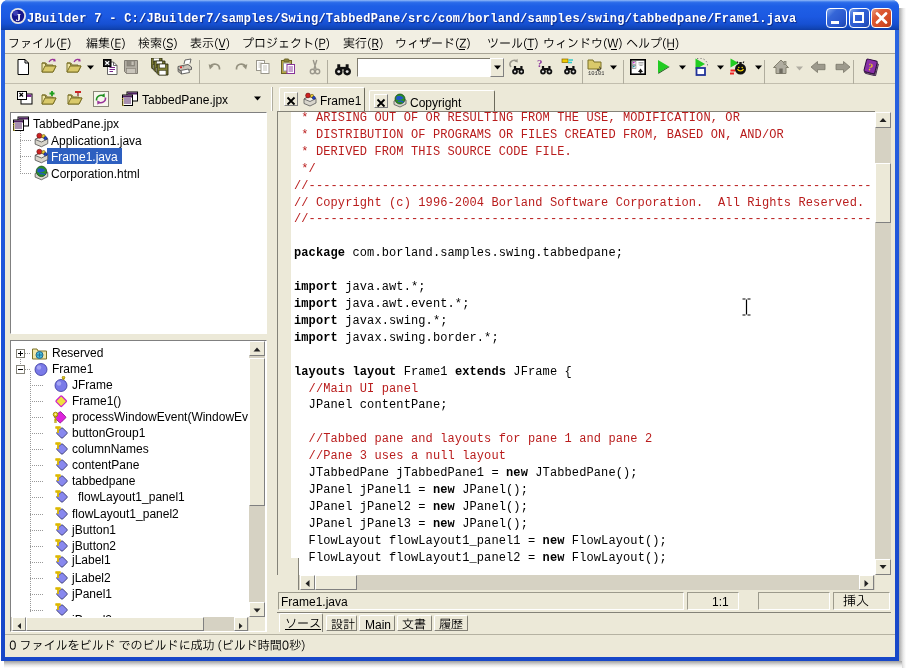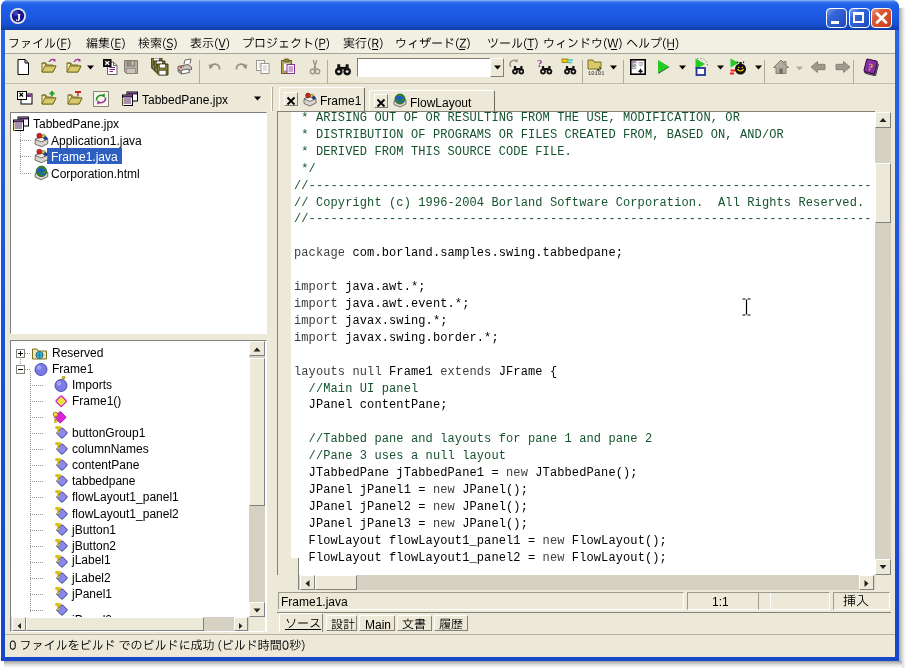--- a/index.html
+++ b/index.html
@@ -15,37 +15,38 @@
 
 #tb1{position:absolute;left:0;top:25px;width:890px;height:29px;background:#ece9d8;border-bottom:1px solid #c2beae}
 #row2{position:absolute;left:0;top:55px;width:890px;height:27px;background:#ece9d8}
 
 .sunk{border-top:1px solid #808080;border-left:1px solid #808080;border-right:1px solid #fff;border-bottom:1px solid #fff;background:#fff}
 #ptree{position:absolute;left:5px;top:82px;width:257px;height:222px;overflow:hidden}
 #stree{position:absolute;left:5px;top:310px;width:257px;height:292px;overflow:hidden}
 #editor{position:absolute;left:272px;top:81px;width:618px;height:551px}
 .t12{font-size:12px;color:#000;white-space:nowrap}
 pre.code{position:absolute;font:12px "Liberation Mono",monospace;letter-spacing:0.11px;line-height:16.9px;color:#000}
-pre.code b{font-weight:normal;color:#404040}
-pre.code .c{color:#14532d}
+pre.code b{font-weight:bold;color:#000000}
+pre.code .c{color:#b91c1c}
 .scroll-track{background:#d6d2c3}
 .sbtn{background:#ece9d8;border-top:1px solid #fff;border-left:1px solid #fff;border-right:1px solid #808080;border-bottom:1px solid #808080;position:absolute}
 .thumb{background:#ece9d8;border-top:1px solid #fff;border-left:1px solid #fff;border-right:1px solid #808080;border-bottom:1px solid #808080;position:absolute}
 .cell{border-top:1px solid #9c9a8c;border-left:1px solid #9c9a8c;border-right:1px solid #fff;border-bottom:1px solid #fff}
 </style></head><body>
 <div id="shadowR"></div>
 <div id="shadowB"></div>
 <div id="win">
   <div id="title">
     <svg class="abs" style="left:9px;top:8px" width="16" height="16" viewBox="0 0 16 16">
         <circle cx="8" cy="8" r="8" fill="#e6e6e6"></circle>
         <circle cx="8" cy="8" r="6.2" fill="#16168c"></circle>
         <circle cx="5.8" cy="5.2" r="2.6" fill="#4444bc" opacity="0.85"></circle>
         <text x="8.2" y="12.5" font-size="11" font-weight="bold" fill="#fff" text-anchor="middle" font-family="Liberation Serif">J</text>
       </svg>
+    <div class="txt">JBuilder 7 - C:/JBuilder7/samples/Swing/TabbedPane/src/com/borland/samples/swing/tabbedpane/Frame1.java</div>
     <div class="tbtn" style="left:825px;background:linear-gradient(135deg,#7da5ef 0%,#3566d8 30%,#2a57cc 70%,#1e46ac 100%)">
         <div class="abs" style="left:4px;top:12px;width:8px;height:3px;background:#fff"></div>
       </div>
     <div class="tbtn" style="left:848px;background:linear-gradient(135deg,#7da5ef 0%,#3566d8 30%,#2a57cc 70%,#1e46ac 100%)">
         <div class="abs" style="left:3px;top:3px;width:11px;height:11px;border:2px solid #fff;border-top-width:3px"></div>
       </div>
     <div class="tbtn" style="left:870px;background:linear-gradient(135deg,#eb9c7e 0%,#dd5a34 30%,#d34a24 70%,#ba3a16 100%)"><svg width="19" height="19" viewBox="0 0 19 19">
           <path d="M5 4.5 L14 13.5 M14 4.5 L5 13.5" stroke="#fff" stroke-width="2.8" stroke-linecap="round"></path>
         </svg></div>
   </div>
@@ -379,21 +380,21 @@
           <path d="M2.5 2.5 L9.5 9.5 M9.5 2.5 L2.5 9.5" stroke="#000" stroke-width="1.8"></path>
         </svg></div>
       <svg class="abs" style="left:386px;top:62px" width="18" height="18" viewBox="0 0 18 18">
         <g transform="scale(1.0)">
           <path d="M3 9 L9 6 L15 8 L15 12 L9 15 L3 12.5 Z" fill="#d8d5cc" stroke="#555" stroke-width="0.8"></path>
           <circle cx="9" cy="7" r="5" fill="#2a8f2a" stroke="#114411" stroke-width="0.7"></circle>
           <path d="M5.5 4.5 C8 3.5 11 4 12.5 6 C11 8 7 8.5 5 7.5 Z" fill="#2255cc"></path>
           <path d="M7 9.5 C9 9 11.5 9.5 12.5 10.5" stroke="#2255cc" stroke-width="1.2" fill="none"></path>
         </g>
       </svg>
-      <div class="abs t12" style="left:405px;top:66px">FlowLayout</div>
+      <div class="abs t12" style="left:405px;top:66px">Copyright</div>
       <div class="abs" style="left:266px;top:57px;width:2px;height:24px;border-left:1px solid #fff;border-right:1px solid #b0ad9e"></div>
     <div id="ptree" class="sunk">
       <div class="abs" style="left:9px;top:18px;width:1px;height:42px;background-image:repeating-linear-gradient(180deg,#999 0 1px,transparent 1px 2px)"></div>
         <div class="abs" style="left:9px;top:27px;width:12px;height:1px;background-image:repeating-linear-gradient(90deg,#999 0 1px,transparent 1px 2px)"></div>
         <div class="abs" style="left:9px;top:43px;width:12px;height:1px;background-image:repeating-linear-gradient(90deg,#999 0 1px,transparent 1px 2px)"></div>
         <div class="abs" style="left:9px;top:60px;width:12px;height:1px;background-image:repeating-linear-gradient(90deg,#999 0 1px,transparent 1px 2px)"></div>
         <svg class="abs" style="left:1px;top:2px" width="18" height="18" viewBox="0 0 18 18">
           <g transform="scale(1.0)">
             <rect x="6" y="2" width="10.5" height="9" fill="#fff" stroke="#000"></rect>
             <rect x="6.5" y="2.5" width="9.5" height="2" fill="#4e2060"></rect>
@@ -459,33 +460,34 @@
           <circle cx="6" cy="7.5" r="2.2" fill="#aaaaf5" opacity="0.9"></circle>
         </svg>
         <div class="abs t12" style="left:41px;top:21px">Frame1</div>
         <div class="abs" style="left:19px;top:44px;width:14px;height:1px;background-image:repeating-linear-gradient(90deg,#999 0 1px,transparent 1px 2px)"></div>
         <svg class="abs" style="left:42px;top:35px" width="16" height="17" viewBox="0 0 16 17">
           <circle cx="8" cy="9.5" r="6" fill="#7a7ae8" stroke="#333399" stroke-width="0.8"></circle>
           <circle cx="6" cy="7.5" r="2.2" fill="#aaaaf5" opacity="0.9"></circle>
           <path d="M10.5 1 L10.5 4 M9.3 2 L11.7 2" stroke="#b8a000" stroke-width="1.6"></path>
           <circle cx="10.5" cy="1.5" r="1.3" fill="#e8cc22" stroke="#8a7a00" stroke-width="0.7"></circle>
         </svg>
-        <div class="abs t12" style="left:61px;top:37px">Imports</div>
+        <div class="abs t12" style="left:61px;top:37px">JFrame</div>
         <div class="abs" style="left:19px;top:60px;width:14px;height:1px;background-image:repeating-linear-gradient(90deg,#999 0 1px,transparent 1px 2px)"></div>
         <svg class="abs" style="left:42px;top:52px" width="16" height="16" viewBox="0 0 16 16">
           <rect x="4.2" y="4.2" width="8" height="8" rx="1" transform="rotate(45 8.2 8.2)" fill="#f0e040" stroke="#cc22cc" stroke-width="1.2"></rect>
         </svg>
         <div class="abs t12" style="left:61px;top:53px">Frame1()</div>
         <div class="abs" style="left:19px;top:76px;width:14px;height:1px;background-image:repeating-linear-gradient(90deg,#999 0 1px,transparent 1px 2px)"></div>
         <svg class="abs" style="left:40px;top:67px" width="17" height="17" viewBox="0 0 17 17">
           <rect x="5" y="5" width="8.5" height="8.5" rx="1" transform="rotate(45 9.2 9.2)" fill="#dd22dd" stroke="#881188" stroke-width="0.8"></rect>
           <path d="M4.5 8 L4.5 13 M3.2 12 L5.8 12 M3.2 14 L5.8 14" stroke="#b8a000" stroke-width="1.4"></path>
           <circle cx="4.5" cy="6.5" r="2.3" fill="#e8cc22" stroke="#8a7a00" stroke-width="0.8"></circle>
           <circle cx="4.5" cy="6.3" r="0.8" fill="#fff8cc"></circle>
         </svg>
+        <div class="abs t12" style="left:61px;top:69px">processWindowEvent(WindowEv</div>
         <div class="abs" style="left:19px;top:92px;width:14px;height:1px;background-image:repeating-linear-gradient(90deg,#999 0 1px,transparent 1px 2px)"></div>
         <svg class="abs" style="left:42px;top:83px" width="16" height="16" viewBox="0 0 16 16">
           <rect x="5" y="5" width="8" height="8" rx="1" transform="rotate(45 9 9)" fill="#8888ee" stroke="#333366" stroke-width="0.8"></rect>
           <path d="M2.5 3.5 L7.5 3.5 M5 3.5 L5 9" stroke="#ddb800" stroke-width="1.8"></path>
           <path d="M2.5 3.5 L7.5 3.5" stroke="#ddb800" stroke-width="2.2"></path>
         </svg>
         <div class="abs t12" style="left:61px;top:85px">buttonGroup1</div>
         <div class="abs" style="left:19px;top:108px;width:14px;height:1px;background-image:repeating-linear-gradient(90deg,#999 0 1px,transparent 1px 2px)"></div>
         <svg class="abs" style="left:42px;top:99px" width="16" height="16" viewBox="0 0 16 16">
           <rect x="5" y="5" width="8" height="8" rx="1" transform="rotate(45 9 9)" fill="#8888ee" stroke="#333366" stroke-width="0.8"></rect>
@@ -506,21 +508,21 @@
           <path d="M2.5 3.5 L7.5 3.5 M5 3.5 L5 9" stroke="#ddb800" stroke-width="1.8"></path>
           <path d="M2.5 3.5 L7.5 3.5" stroke="#ddb800" stroke-width="2.2"></path>
         </svg>
         <div class="abs t12" style="left:61px;top:133px">tabbedpane</div>
         <div class="abs" style="left:19px;top:156px;width:14px;height:1px;background-image:repeating-linear-gradient(90deg,#999 0 1px,transparent 1px 2px)"></div>
         <svg class="abs" style="left:42px;top:147px" width="16" height="16" viewBox="0 0 16 16">
           <rect x="5" y="5" width="8" height="8" rx="1" transform="rotate(45 9 9)" fill="#8888ee" stroke="#333366" stroke-width="0.8"></rect>
           <path d="M2.5 3.5 L7.5 3.5 M5 3.5 L5 9" stroke="#ddb800" stroke-width="1.8"></path>
           <path d="M2.5 3.5 L7.5 3.5" stroke="#ddb800" stroke-width="2.2"></path>
         </svg>
-        <div class="abs t12" style="left:61px;top:149px">flowLayout1_panel1</div>
+        <div class="abs t12" style="left:67px;top:149px">flowLayout1_panel1</div>
         <div class="abs" style="left:19px;top:173px;width:14px;height:1px;background-image:repeating-linear-gradient(90deg,#999 0 1px,transparent 1px 2px)"></div>
         <svg class="abs" style="left:42px;top:164px" width="16" height="16" viewBox="0 0 16 16">
           <rect x="5" y="5" width="8" height="8" rx="1" transform="rotate(45 9 9)" fill="#8888ee" stroke="#333366" stroke-width="0.8"></rect>
           <path d="M2.5 3.5 L7.5 3.5 M5 3.5 L5 9" stroke="#ddb800" stroke-width="1.8"></path>
           <path d="M2.5 3.5 L7.5 3.5" stroke="#ddb800" stroke-width="2.2"></path>
         </svg>
         <div class="abs t12" style="left:61px;top:166px">flowLayout1_panel2</div>
         <div class="abs" style="left:19px;top:189px;width:14px;height:1px;background-image:repeating-linear-gradient(90deg,#999 0 1px,transparent 1px 2px)"></div>
         <svg class="abs" style="left:42px;top:180px" width="16" height="16" viewBox="0 0 16 16">
           <rect x="5" y="5" width="8" height="8" rx="1" transform="rotate(45 9 9)" fill="#8888ee" stroke="#333366" stroke-width="0.8"></rect>
@@ -592,21 +594,21 @@
 <span class="c">// Copyright (c) 1996-2004 Borland Software Corporation.  All Rights Reserved.</span>
 <span class="c">//-----------------------------------------------------------------------------</span>
 
 <b>package</b> com.borland.samples.swing.tabbedpane;
 
 <b>import</b> java.awt.*;
 <b>import</b> java.awt.event.*;
 <b>import</b> javax.swing.*;
 <b>import</b> javax.swing.border.*;
 
-<b>layouts</b> <b>null</b> Frame1 <b>extends</b> JFrame {
+<b>layouts</b> <b>layout</b> Frame1 <b>extends</b> JFrame {
 <span class="c">  //Main UI panel</span>
   JPanel contentPane;
 
 <span class="c">  //Tabbed pane and layouts for pane 1 and pane 2</span>
 <span class="c">  //Pane 3 uses a null layout</span>
   JTabbedPane jTabbedPane1 = <b>new</b> JTabbedPane();
   JPanel jPanel1 = <b>new</b> JPanel();
   JPanel jPanel2 = <b>new</b> JPanel();
   JPanel jPanel3 = <b>new</b> JPanel();
   FlowLayout flowLayout1_panel1 = <b>new</b> FlowLayout();
@@ -629,21 +631,21 @@
             <path d="M4.5 6.5 L8.5 3 L8.5 10 Z" fill="#222"></path>
           </svg></div>
         <div class="abs thumb" style="left:38px;top:464px;width:42px;height:15px"></div>
         <div class="abs sbtn" style="left:582px;top:464px;width:15px;height:15px"><svg width="13" height="13" viewBox="0 0 13 13">
             <path d="M8.5 6.5 L4.5 3 L4.5 10 Z" fill="#222"></path>
           </svg></div>
         <div class="abs" style="left:598px;top:464px;width:16px;height:15px;background:#ece9d8"></div>
         <div class="abs cell" style="left:1px;top:481px;width:406px;height:18px">
           <div class="t12" style="padding:2px 0 0 2px">Frame1.java</div>
         </div>
-        <div class="abs cell" style="left:410px;top:481px;width:84px;height:18px">
+        <div class="abs cell" style="left:410px;top:481px;width:52px;height:18px">
           <div class="t12" style="padding:2px 0 0 24px">1:1</div>
         </div>
         <div class="abs cell" style="left:481px;top:481px;width:72px;height:18px"></div>
         <div class="abs cell" style="left:556px;top:481px;width:57px;height:18px">
           <div class="abs" style="left:9px;top:1px"><svg width="26" height="14" viewBox="0 0 26 14">
               <path fill="#000000" d="M4.4 6.9Q3.7 7.2 3.0 7.5V11.3Q3.0 11.8 2.8 12.0Q2.6 12.2 2.1 12.2H0.9L0.7 11.4H2.2V7.7Q1.4 8.0 0.6 8.3L0.4 7.5Q1.2 7.3 2.2 7.0V3.7H0.6V3.0H2.2V0.6H3.0V3.0H4.4V3.7H3.0V6.7Q3.9 6.4 4.3 6.2ZM12.4 4.0H8.8V5.2H11.8V10.8H11.1V10.0H8.8V12.5H8.0V10.0H5.8V10.8H5.1V5.2H8.0V4.0H4.7V3.3H8.0V2.0Q6.4 2.1 5.0 2.2L4.8 1.5Q9.0 1.3 11.8 0.7L12.1 1.3Q10.7 1.7 8.8 1.9V3.3H12.4ZM8.0 7.2V5.9H5.8V7.2ZM8.8 7.2H11.1V5.9H8.8ZM8.0 7.9H5.8V9.3H8.0ZM8.8 7.9V9.3H11.1V7.9Z M20.0 4.0Q20.0 5.6 20.5 6.8Q21.0 8.0 22.1 9.1Q23.3 10.2 25.4 11.5L24.8 12.2Q23.0 11.1 21.9 10.1Q20.8 9.1 20.2 8.0Q19.7 7.0 19.6 5.7H19.5Q19.4 7.0 18.8 8.0Q18.3 9.1 17.2 10.1Q16.0 11.1 14.2 12.2L13.7 11.5Q15.7 10.2 16.9 9.1Q18.1 8.0 18.6 6.8Q19.1 5.6 19.1 4.0V2.1H15.6V1.3H20.0Z"></path>
             </svg></div>
         </div>
         <div class="abs" style="left:0px;top:501px;width:614px;height:1px;background:#848278"></div>
         <div class="abs" style="left:2px;top:502px;width:44px;height:19px;background:#ece9d8;border:1px solid #848278;border-bottom:none;border-top-color:#fff;border-left-color:#fff;border-radius:2px 2px 0 0"></div>

